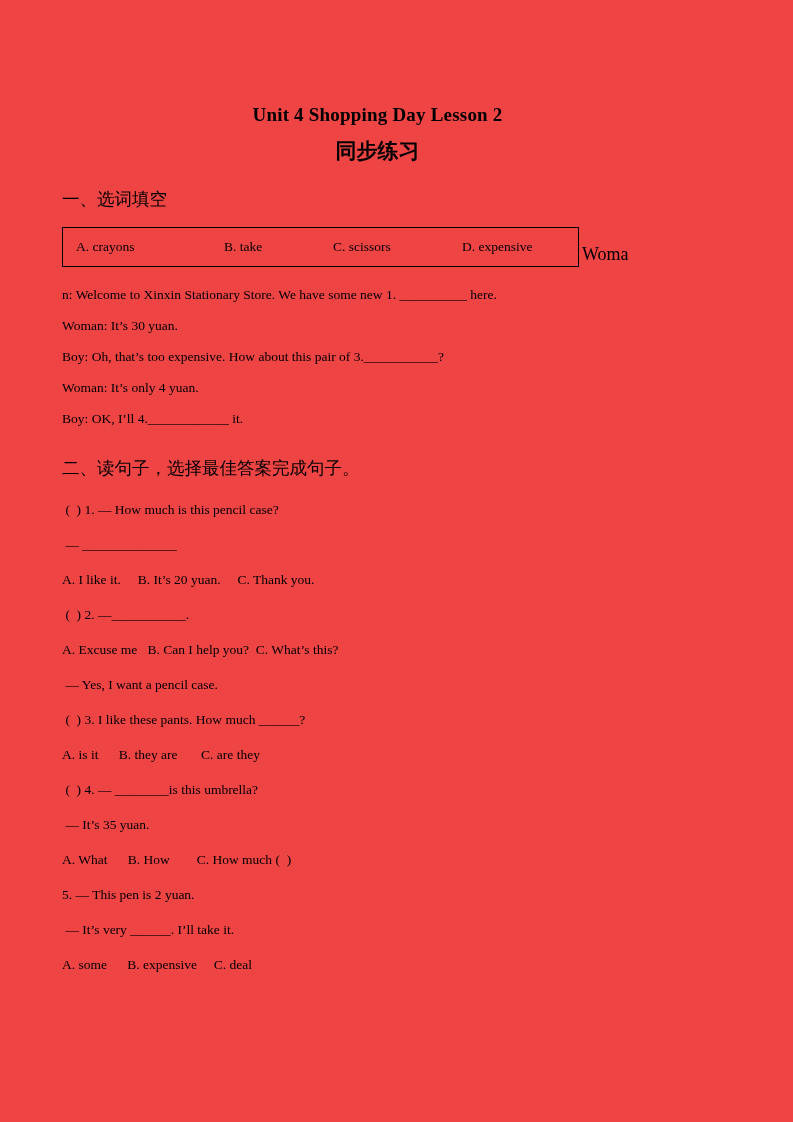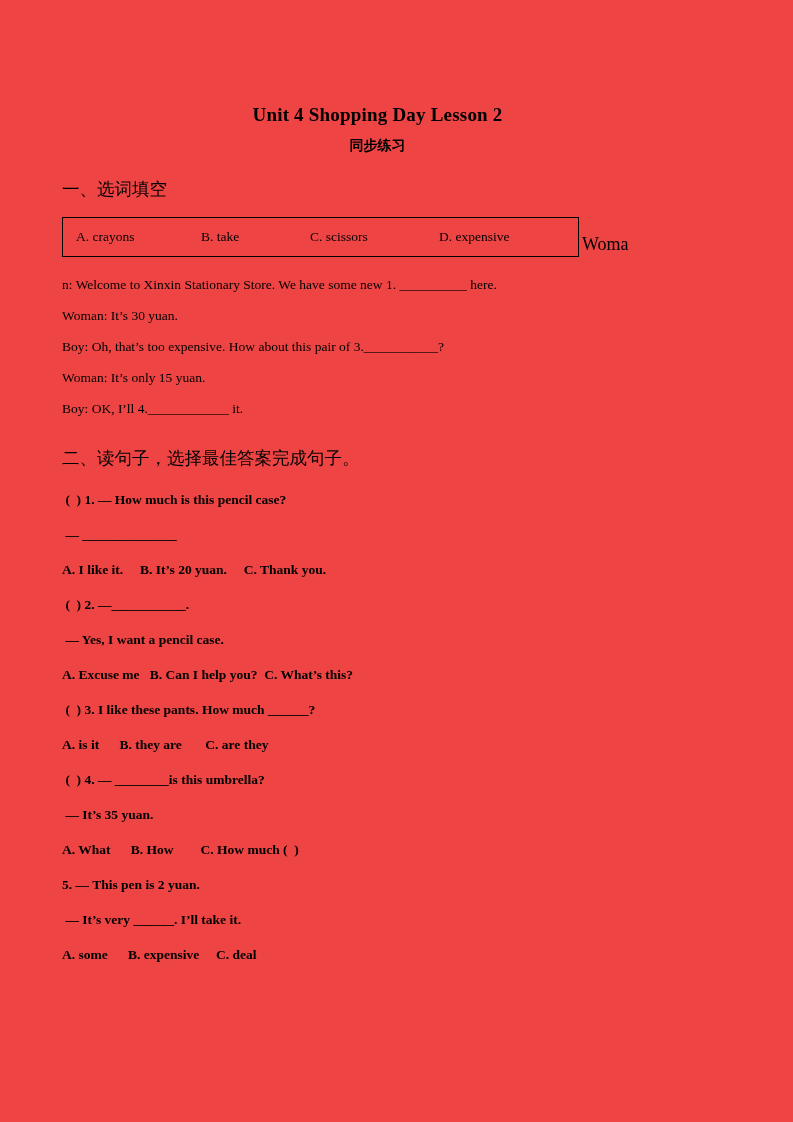--- a/index.html
+++ b/index.html
@@ -21,21 +21,21 @@
     margin: 0;
     text-align: center;
     font-size: 19px;
     font-weight: bold;
     font-family: "Liberation Serif", serif;
     letter-spacing: 0.2px;
   }
   .subtitle {
     margin: 11px 0 0;
     text-align: center;
-    font-size: 14px;
+    font-size: 21px;
     font-weight: bold;
     font-family: "Liberation Sans", sans-serif;
   }
   .sec-heading {
     margin: 22px 0 0;
     font-size: 17.5px;
     font-weight: normal;
     font-family: "Liberation Sans", sans-serif;
   }
   .wordbank-row {
@@ -49,41 +49,40 @@
     height: 40px;
     border: 1.6px solid #000000;
     box-sizing: border-box;
     display: flex;
     align-items: center;
     padding-left: 13px;
     font-size: 13.5px;
   }
   .wordbank .opt { display: inline-block; }
   .wb-a { width: 125px; }
-  .wb-b { width: 109px; }
+  .wb-b { width: 109px; margin-left: 23px; }
   .wb-c { width: 129px; }
   .overflow-word {
     font-size: 18px;
     margin-left: 3px;
     margin-bottom: 2px;
   }
   .s1-lines { margin-top: 12px; }
   .s1-lines .line {
     white-space: pre-wrap;
     font-size: 13.5px;
     line-height: 31px;
     min-height: 31px;
   }
   .s2-lines { margin-top: 12px; }
   .s2-lines .line {
     white-space: pre-wrap;
     font-size: 13.5px;
     line-height: 35px;
     min-height: 35px;
-    font-weight: bold;
   }
 </style>
 </head>
 <body>
 
 <div class="page">
 
   <h1 class="title">Unit 4 Shopping Day Lesson 2</h1>
   <h2 class="subtitle">同步练习</h2>
 
@@ -96,33 +95,33 @@
       <span class="opt wb-c">C. scissors</span>
       <span class="opt wb-d">D. expensive</span>
     </div>
     <span class="overflow-word">Woma</span>
   </div>
 
   <div class="s1-lines">
     <div class="line">n: Welcome to Xinxin Stationary Store. We have some new 1. __________ here.</div>
     <div class="line">Woman: It’s 30 yuan.</div>
     <div class="line">Boy: Oh, that’s too expensive. How about this pair of 3.___________?</div>
-    <div class="line">Woman: It’s only 15 yuan.</div>
+    <div class="line">Woman: It’s only 4 yuan.</div>
     <div class="line">Boy: OK, I’ll 4.____________ it.</div>
   </div>
 
   <h3 class="sec-heading">二、读句子，选择最佳答案完成句子。</h3>
 
   <div class="s2-lines">
     <div class="line"> (  ) 1. — How much is this pencil case?</div>
     <div class="line"> — ______________</div>
     <div class="line">A. I like it.     B. It’s 20 yuan.     C. Thank you.</div>
     <div class="line"> (  ) 2. —___________.</div>
+    <div class="line">A. Excuse me   B. Can I help you?  C. What’s this?</div>
     <div class="line"> — Yes, I want a pencil case.</div>
-    <div class="line">A. Excuse me   B. Can I help you?  C. What’s this?</div>
     <div class="line"> (  ) 3. I like these pants. How much ______?</div>
     <div class="line">A. is it      B. they are       C. are they</div>
     <div class="line"> (  ) 4. — ________is this umbrella?</div>
     <div class="line"> — It’s 35 yuan.</div>
     <div class="line">A. What      B. How        C. How much (  )</div>
     <div class="line">5. — This pen is 2 yuan.</div>
     <div class="line"> — It’s very ______. I’ll take it.</div>
     <div class="line">A. some      B. expensive     C. deal</div>
   </div>
 

